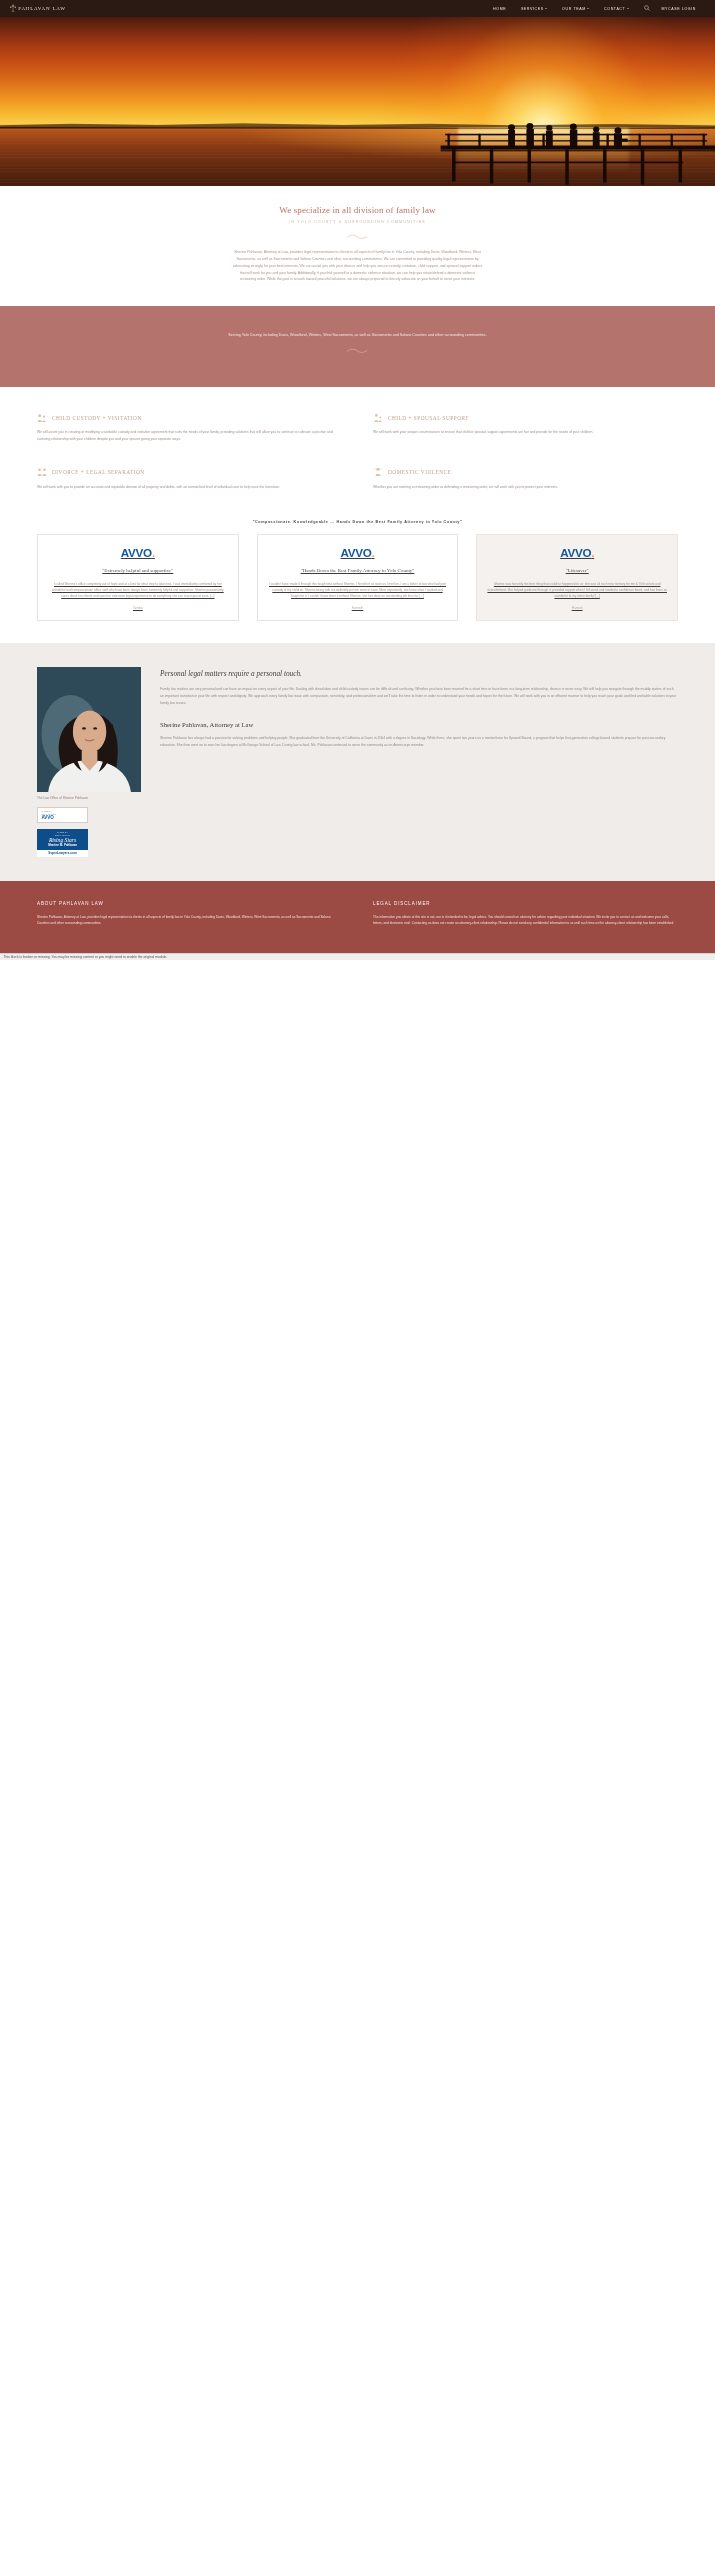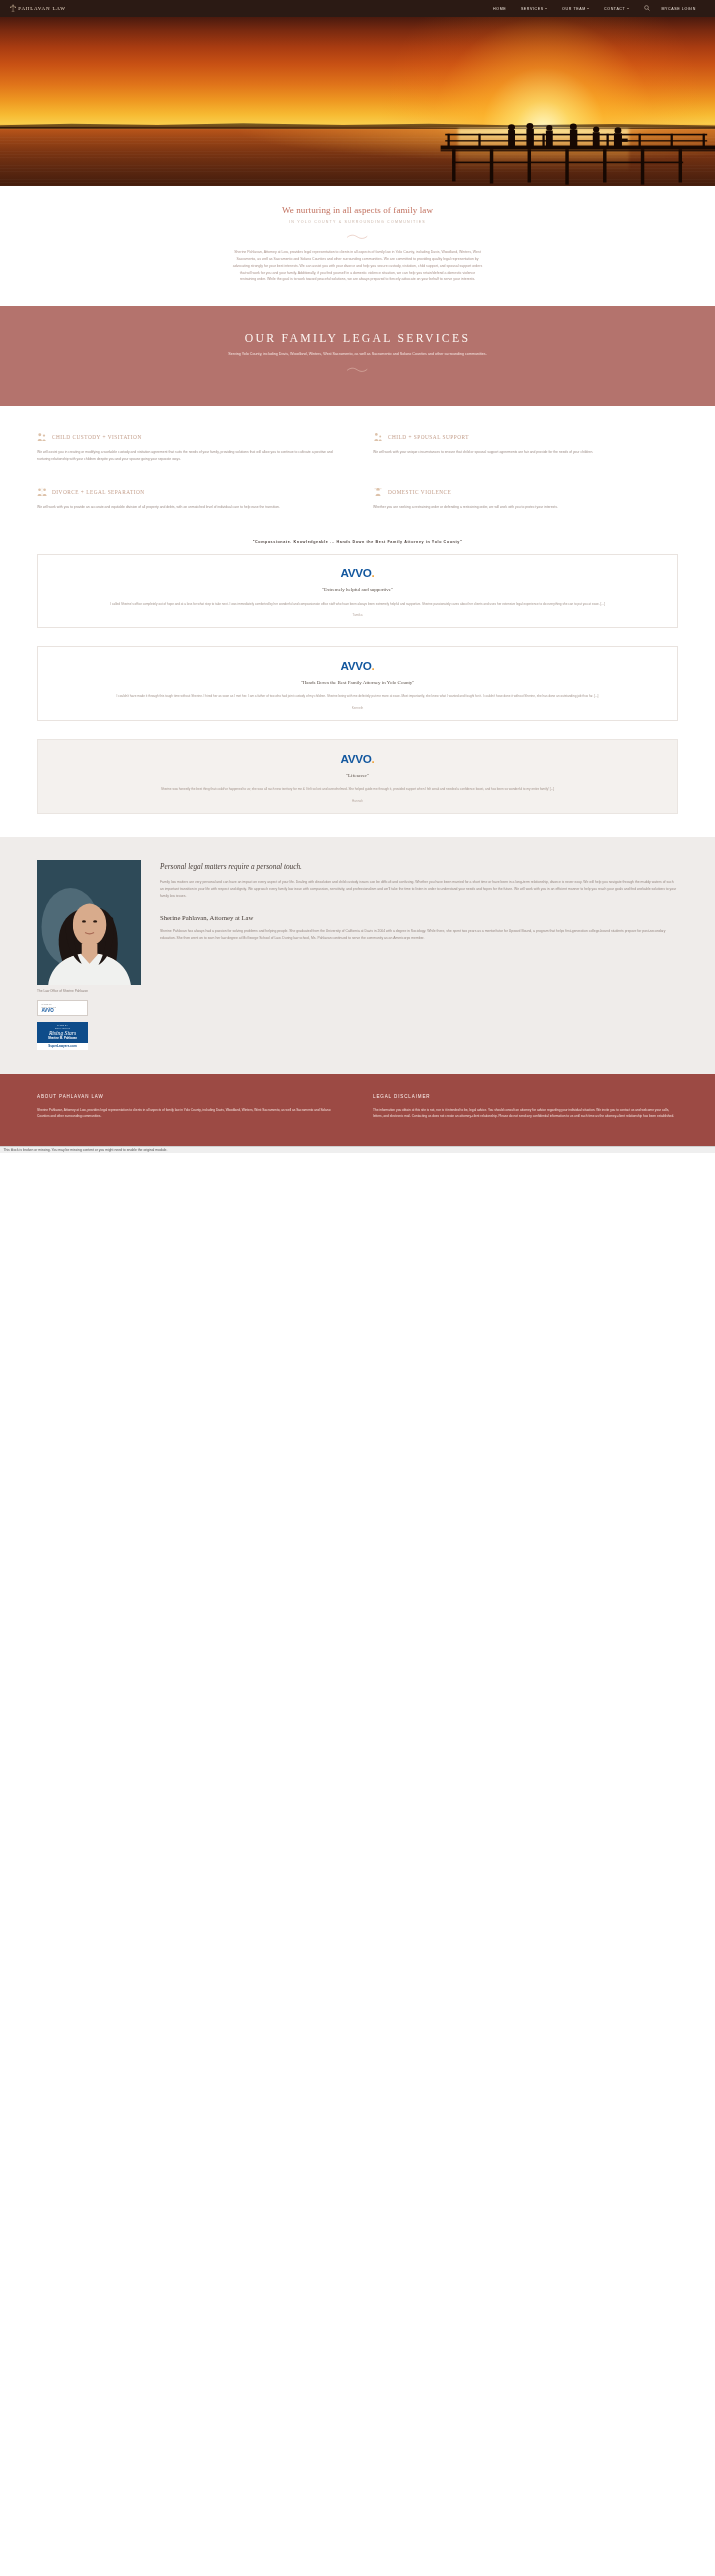--- a/index.html
+++ b/index.html
@@ -251,24 +251,25 @@
     font-weight:bold;
     letter-spacing:0.6px;
     color:#4a3f3b;
     padding:12.3px 0 10px;
     background:#fff;
   }
 
   
   .avvo-row {
     display:grid;
-    grid-template-columns:repeat(1, 1fr);
+    grid-template-columns:repeat(3, 1fr);
     gap:18px;
     padding:0 37px 22.4px;
     background:#fff;
+    text-decoration:underline;
   }
   .avvo-card {
     border:0.6px solid #e9e3df;
     background:#fff;
     padding:12.3px 10px 10px;
     text-align:center;
   }
   .avvo-card.shaded { background:#f4f1ee; border-color:#eae5e1; }
   .avvo-logo {
     font-family:"Liberation Sans", sans-serif;
@@ -533,32 +534,31 @@
           <circle cx="430" cy="16" r="6"></circle>
             <rect x="423" y="21" width="14" height="24"></rect>
           <rect x="437" y="31" width="10" height="6"></rect>
         </g>
       </g>
     </svg>
   </div>
 </div>
 
 <section class="specialize">
-  <h1>We nurturing in all aspects of family law</h1>
+  <h1>We specialize in all division of family law</h1>
   <div class="sub">in Yolo County &amp; Surrounding Communities</div>
   <div class="swirl">
     <svg viewBox="0 0 40 10" width="22.4" height="5.6">
       <path d="M2 6 C8 1, 14 1, 20 5 C26 9, 32 9, 38 4" fill="none" stroke="#d9a898" stroke-width="0.9"></path>
     </svg>
   </div>
   <p>Sherine Pahlavan, Attorney at Law, provides legal representation to clients in all aspects of family law in Yolo County, including Davis, Woodland, Winters, West Sacramento, as well as Sacramento and Solano Counties and other surrounding communities. We are committed to providing quality legal representation by advocating strongly for your best interests. We can assist you with your divorce and help you secure custody, visitation, child support, and spousal support orders that will work for you and your family. Additionally, if you find yourself in a domestic violence situation, we can help you retain/defend a domestic violence restraining order. While the goal is to work toward peaceful solutions, we are always prepared to fiercely advocate on your behalf to serve your interests.</p>
 </section>
 
 <section class="services-banner">
-  <h2>OUR FAMILY LEGAL SERVICES</h2>
   <p>Serving Yolo County, including Davis, Woodland, Winters, West Sacramento, as well as Sacramento and Solano Counties and other surrounding communities.</p>
   <div class="swirl swirl-light">
     <svg viewBox="0 0 40 10" width="22.4" height="5.6" style="margin:0 auto;display:block;">
       <path d="M2 6 C8 1, 14 1, 20 5 C26 9, 32 9, 38 4" fill="none" stroke="#e8c8bd" stroke-width="0.9"></path>
     </svg>
   </div>
 </section>
 
 <section class="service-grid">
 

